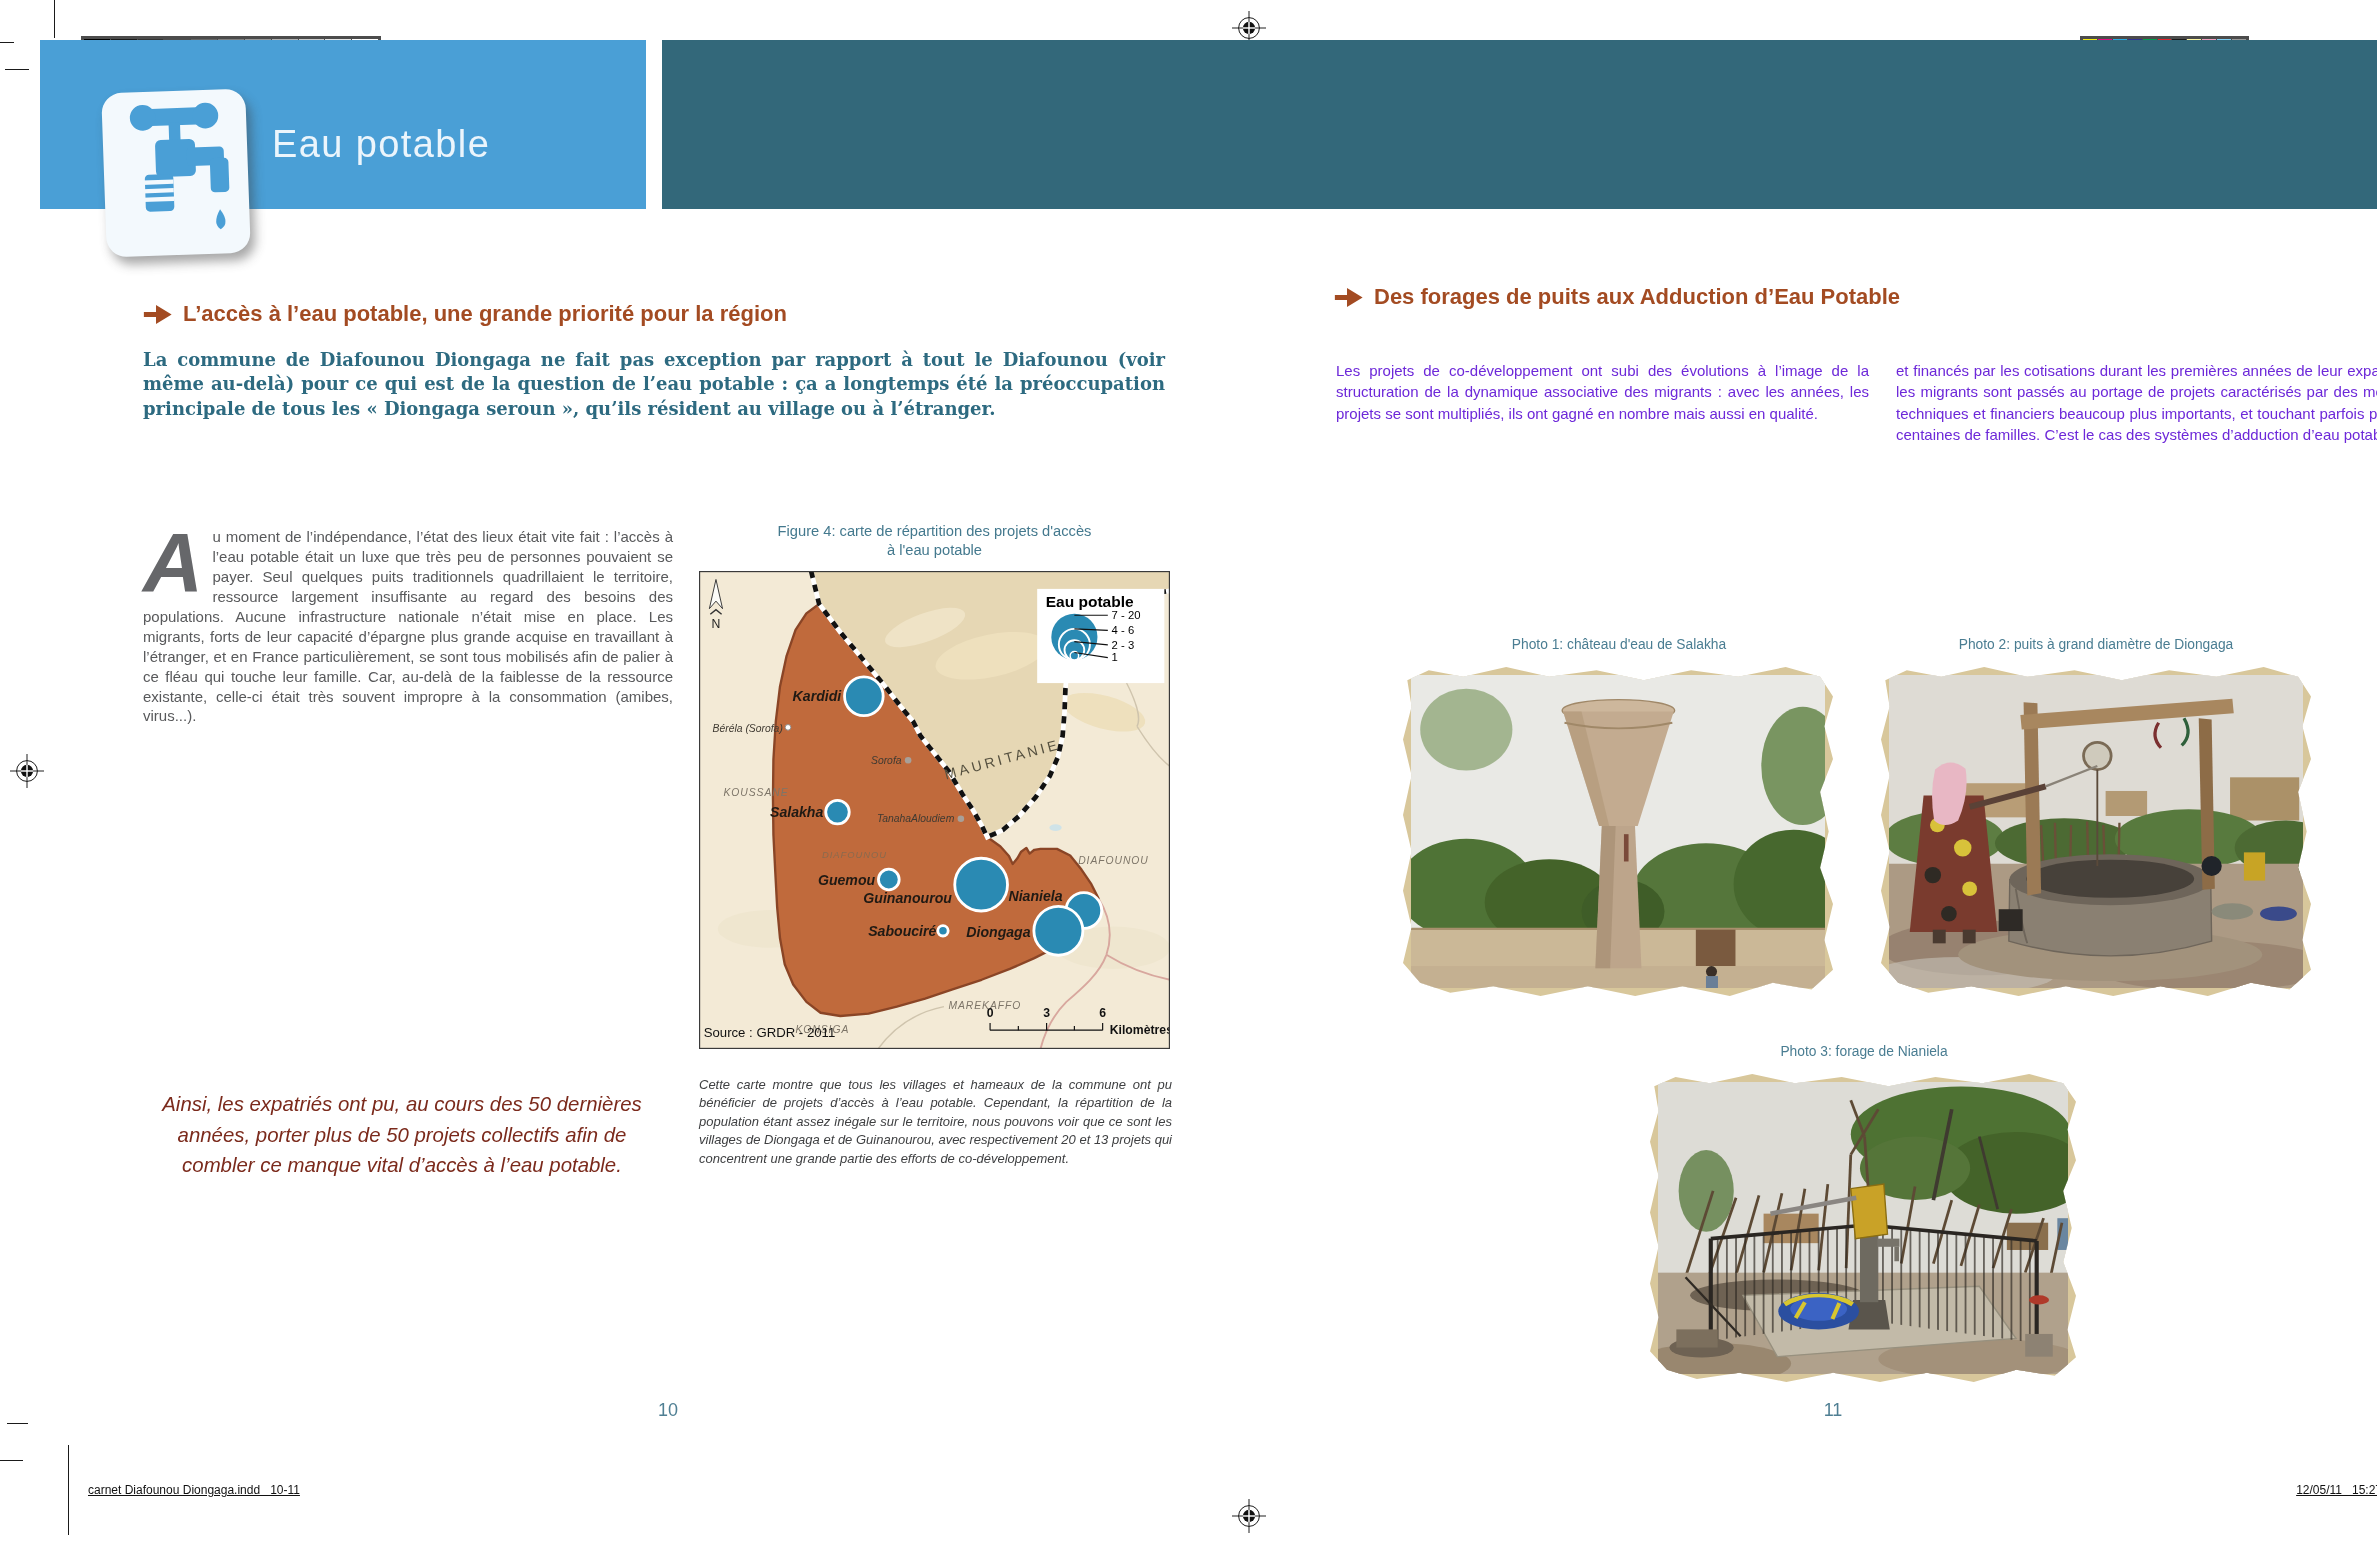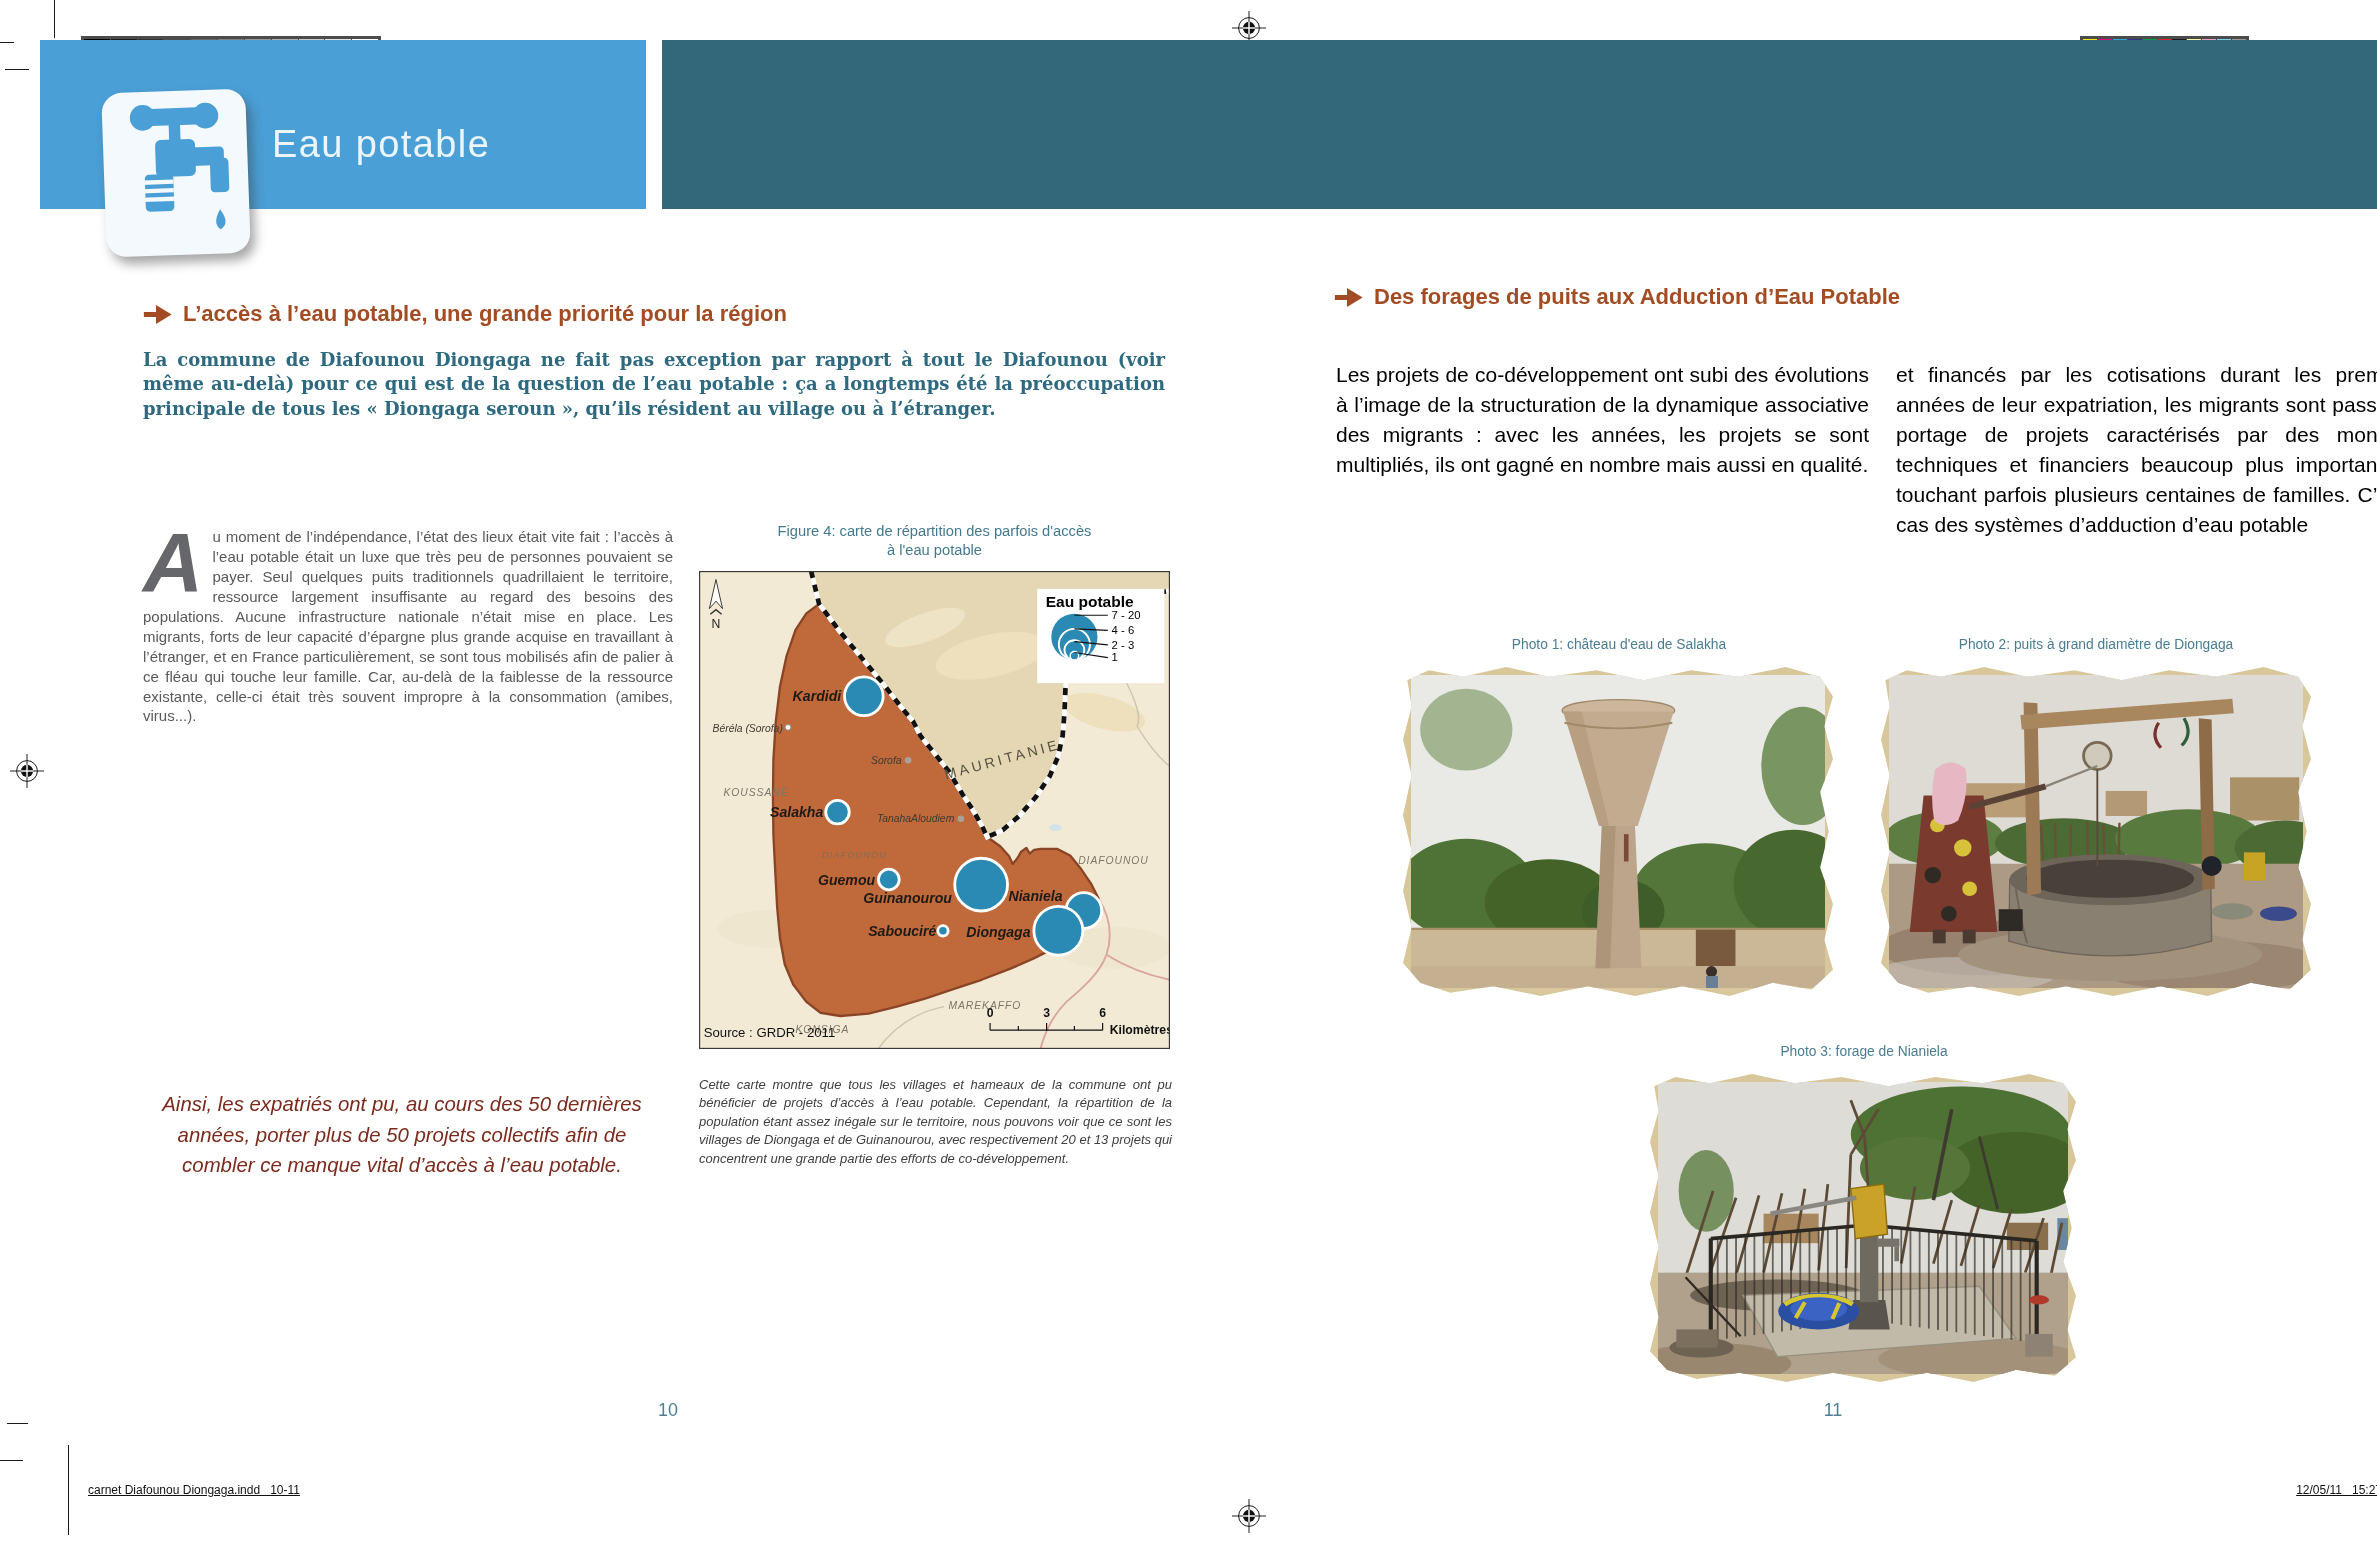--- a/index.html
+++ b/index.html
@@ -21,21 +21,21 @@
   .h-rust{display:flex;align-items:center;gap:10.5px;color:#a34b22;font-weight:bold;font-size:22px;}
   .intro{font-family:"DejaVu Serif",serif;font-weight:bold;color:#2d6a80;font-size:18px;line-height:1.36;text-align:justify;}
   .bodytext{color:#58595b;font-size:15px;line-height:1.33;text-align:justify;}
   .dropcap{float:left;font-size:83px;line-height:.72;font-weight:bold;font-style:italic;color:#66676a;margin:6.7px 9.5px 0 0;}
   .quote{font-style:italic;color:#7b2a1c;font-size:20.4px;line-height:1.5;text-align:center;}
   .figtitle{color:#44798e;font-size:14.7px;text-align:center;line-height:1.3;}
   .figcaption{font-style:italic;color:#3f4042;font-size:13px;line-height:1.42;text-align:justify;}
   .photocap{color:#4a7d92;font-size:13.8px;text-align:center;}
   .pagenum{color:#4f7f93;font-size:18px;}
   .footertxt{color:#111;font-size:12px;white-space:pre;text-decoration:underline;}
-  .col{color:#000000;font-size:21px;line-height:1.43;text-align:justify;}
+  .col{color:#6d28d9;font-size:15px;line-height:1.43;text-align:justify;}
   .col p{margin:0;}
   
   .torn{clip-path:polygon(1% 4%,6% 1%,14% 3%,24% 0%,34% 3%,45% 1%,56% 4%,67% 1%,78% 3%,89% 0%,97% 3%,100% 9%,98% 18%,100% 28%,97% 38%,99% 50%,97% 61%,100% 72%,98% 83%,100% 92%,95% 98%,86% 96%,76% 100%,65% 97%,54% 100%,43% 97%,32% 100%,21% 97%,11% 99%,4% 96%,0% 90%,2% 79%,0% 68%,2% 56%,0% 45%,2% 33%,0% 22%,2% 12%);background:#d8c79b;}
   .torn-inner{position:absolute;inset:7.6px;overflow:hidden;background:#e8e8e4;}
   .torn-inner svg{display:block;width:100%;height:100%;}
   
   .mv{font-style:italic;font-weight:bold;fill:#201a14;font-size:30px;}
   .mh{font-style:italic;fill:#3f3a32;font-size:22px;}
   .mr{fill:#7d7568;font-size:22px;letter-spacing:2px;font-style:italic;}
 </style>
@@ -133,21 +133,21 @@
 
 <p class="abs intro" style="left:143px;top:348px;width:1022px;margin:0;">La commune de Diafounou Diongaga ne fait pas exception par rapport à tout le Diafounou (voir même au-delà) pour ce qui est de la question de l’eau potable : ça a longtemps été la préoccupation principale de tous les « Diongaga seroun », qu’ils résident au village ou à l’étranger.</p>
 
 <div class="abs bodytext" style="left:143px;top:527px;width:530px;">
   <span class="dropcap">A</span><span>u moment de l’indépendance, l’état des lieux était vite fait : l’accès à l’eau potable était un luxe que très peu de personnes pouvaient se payer. Seul quelques puits traditionnels quadrillaient le territoire, ressource largement insuffisante au regard des besoins des populations. Aucune infrastructure nationale n’était mise en place. Les migrants, forts de leur capacité d’épargne plus grande acquise en travaillant à l’étranger, et en France particulièrement, se sont tous mobilisés afin de palier à ce fléau qui touche leur famille. Car, au-delà de la faiblesse de la ressource existante, celle-ci était très souvent impropre à la consommation (amibes, virus...).</span>
 </div>
 
 <p class="abs quote" style="left:157px;top:1089px;width:490px;margin:0;">Ainsi, les expatriés ont pu, au cours des 50  dernières années, porter plus de 50 projets collectifs afin de combler ce manque vital d’accès à l’eau potable.</p>
 
 <div class="abs figtitle" style="left:699px;top:522px;width:471px;">
-  <div>Figure 4: carte de répartition des parfois d'accès</div>
+  <div>Figure 4: carte de répartition des projets d'accès</div>
   <div>à l'eau potable</div>
 </div>
 
 <div class="abs" style="left:699px;top:571px;width:471px;height:478px;">
 <svg viewBox="0 0 1000 1015" width="471" height="478" preserveAspectRatio="none">
   <rect x="0" y="0" width="1000" height="1015" fill="#f3ead6"></rect>
 
   <path d="M238 0 L255 70 L300 130 L350 190 L395 245 L430 290 L455 320 L470 350 L490 375 L510 400 L530 425 L545 450 L560 475 L580 505 L600 540 L612 565 L645 550 L680 520 L715 480 L745 435 L762 395 L772 350 L776 300 L778 250 L782 205 L795 160 L820 120 L855 88 L900 65 L950 50 L1000 42 L1000 0 Z" fill="#e6d7b4"></path>
   <ellipse cx="620" cy="180" rx="120" ry="45" fill="#eee0bd" transform="rotate(-12 620 180)"></ellipse>
   <ellipse cx="860" cy="300" rx="90" ry="35" fill="#eee0bd" transform="rotate(15 860 300)"></ellipse>

